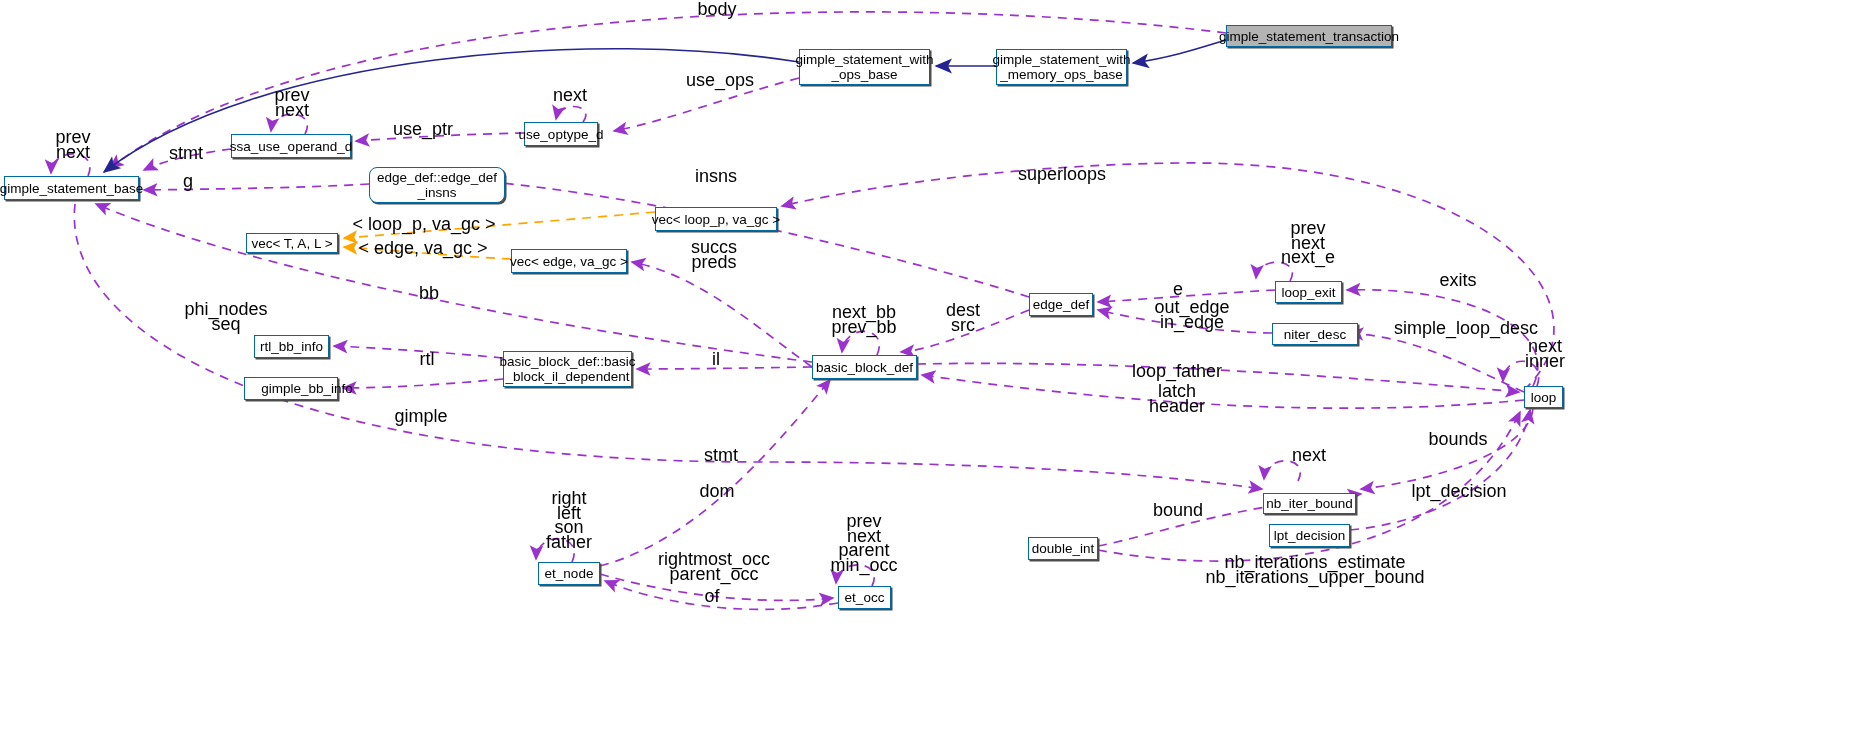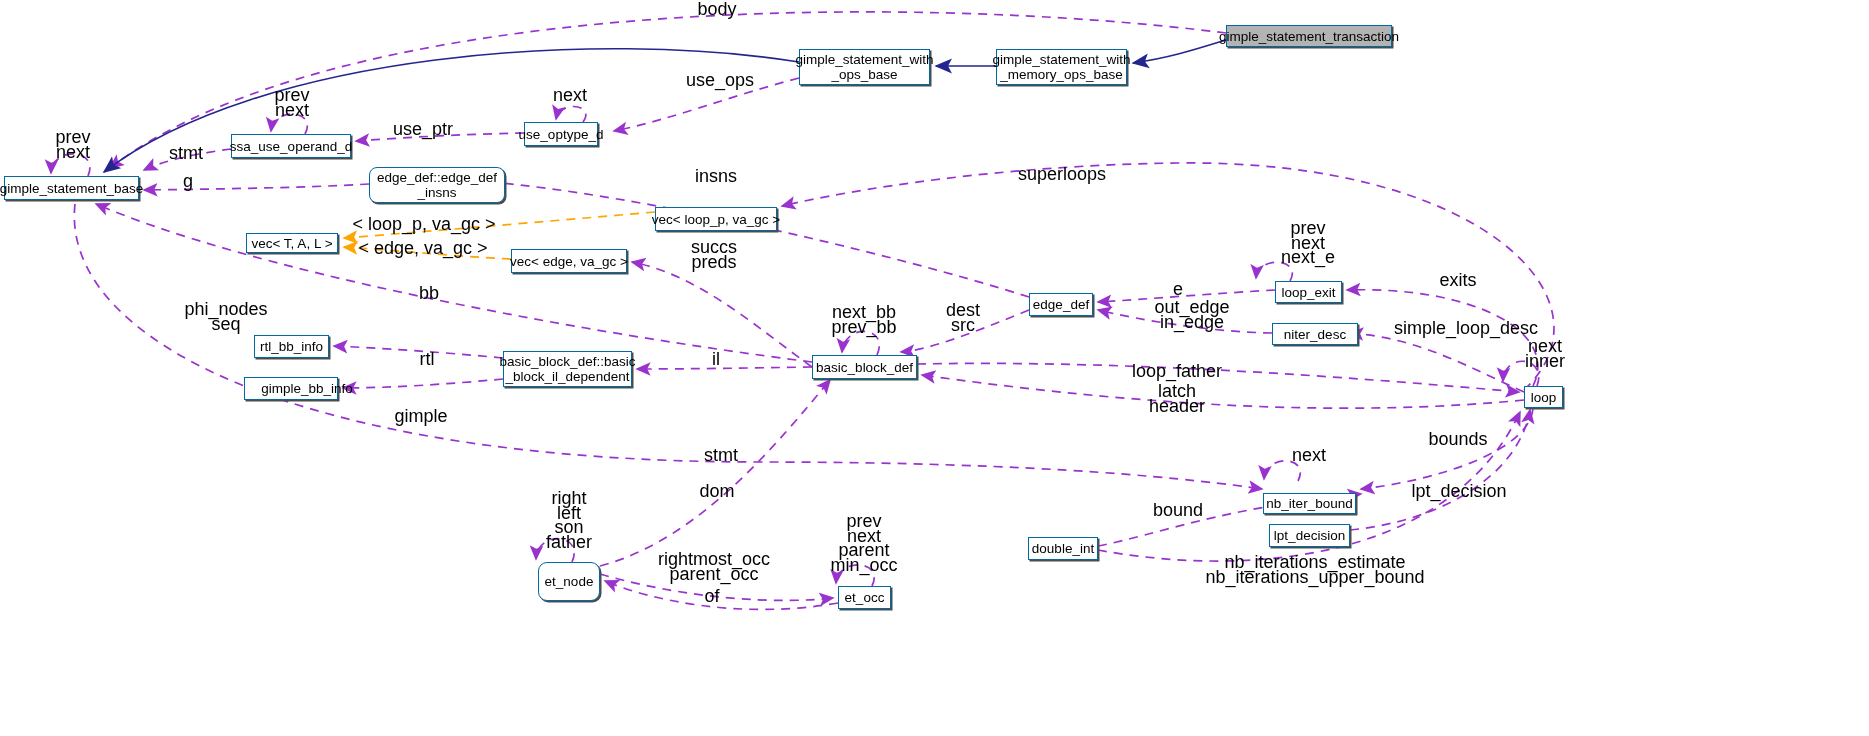--- a/index.html
+++ b/index.html
@@ -143,21 +143,21 @@
   <div class="node" style="left:503px;top:351px;width:129px;height:36px;"><span class="txt">basic_block_def::basic
 _block_il_dependent</span></div>
   <div class="node" style="left:812px;top:355px;width:105px;height:24px;"><span class="txt">basic_block_def</span></div>
   <div class="node" style="left:1029px;top:293px;width:64px;height:23px;"><span class="txt">edge_def</span></div>
   <div class="node" style="left:1275px;top:281px;width:67px;height:22px;"><span class="txt">loop_exit</span></div>
   <div class="node" style="left:1272px;top:323px;width:86px;height:22px;"><span class="txt">niter_desc</span></div>
   <div class="node" style="left:1524px;top:386px;width:39px;height:22px;"><span class="txt">loop</span></div>
   <div class="node" style="left:1263px;top:481px;width:93px;height:21px;margin-top:12px;"><span class="txt">nb_iter_bound</span></div>
   <div class="node" style="left:1269px;top:524px;width:81px;height:23px;"><span class="txt">lpt_decision</span></div>
   <div class="node" style="left:1028px;top:537px;width:70px;height:23px;"><span class="txt">double_int</span></div>
-  <div class="node" style="left:538px;top:562px;width:62px;height:39px;border-radius:9px;"><span class="txt">et_node</span></div>
+  <div class="node" style="left:538px;top:562px;width:62px;height:23px;"><span class="txt">et_node</span></div>
   <div class="node" style="left:838px;top:586px;width:53px;height:23px;"><span class="txt">et_occ</span></div>
 
   <div class="elabel c" style="left:717px;top:2px;">body</div>
   <div class="elabel c" style="left:720px;top:73px;">use_ops</div>
   <div class="elabel c" style="left:292px;top:88px;">prev
 next</div>
   <div class="elabel c" style="left:570px;top:88px;">next</div>
   <div class="elabel c" style="left:423px;top:122px;">use_ptr</div>
   <div class="elabel c" style="left:73px;top:130px;">prev
 next</div>

